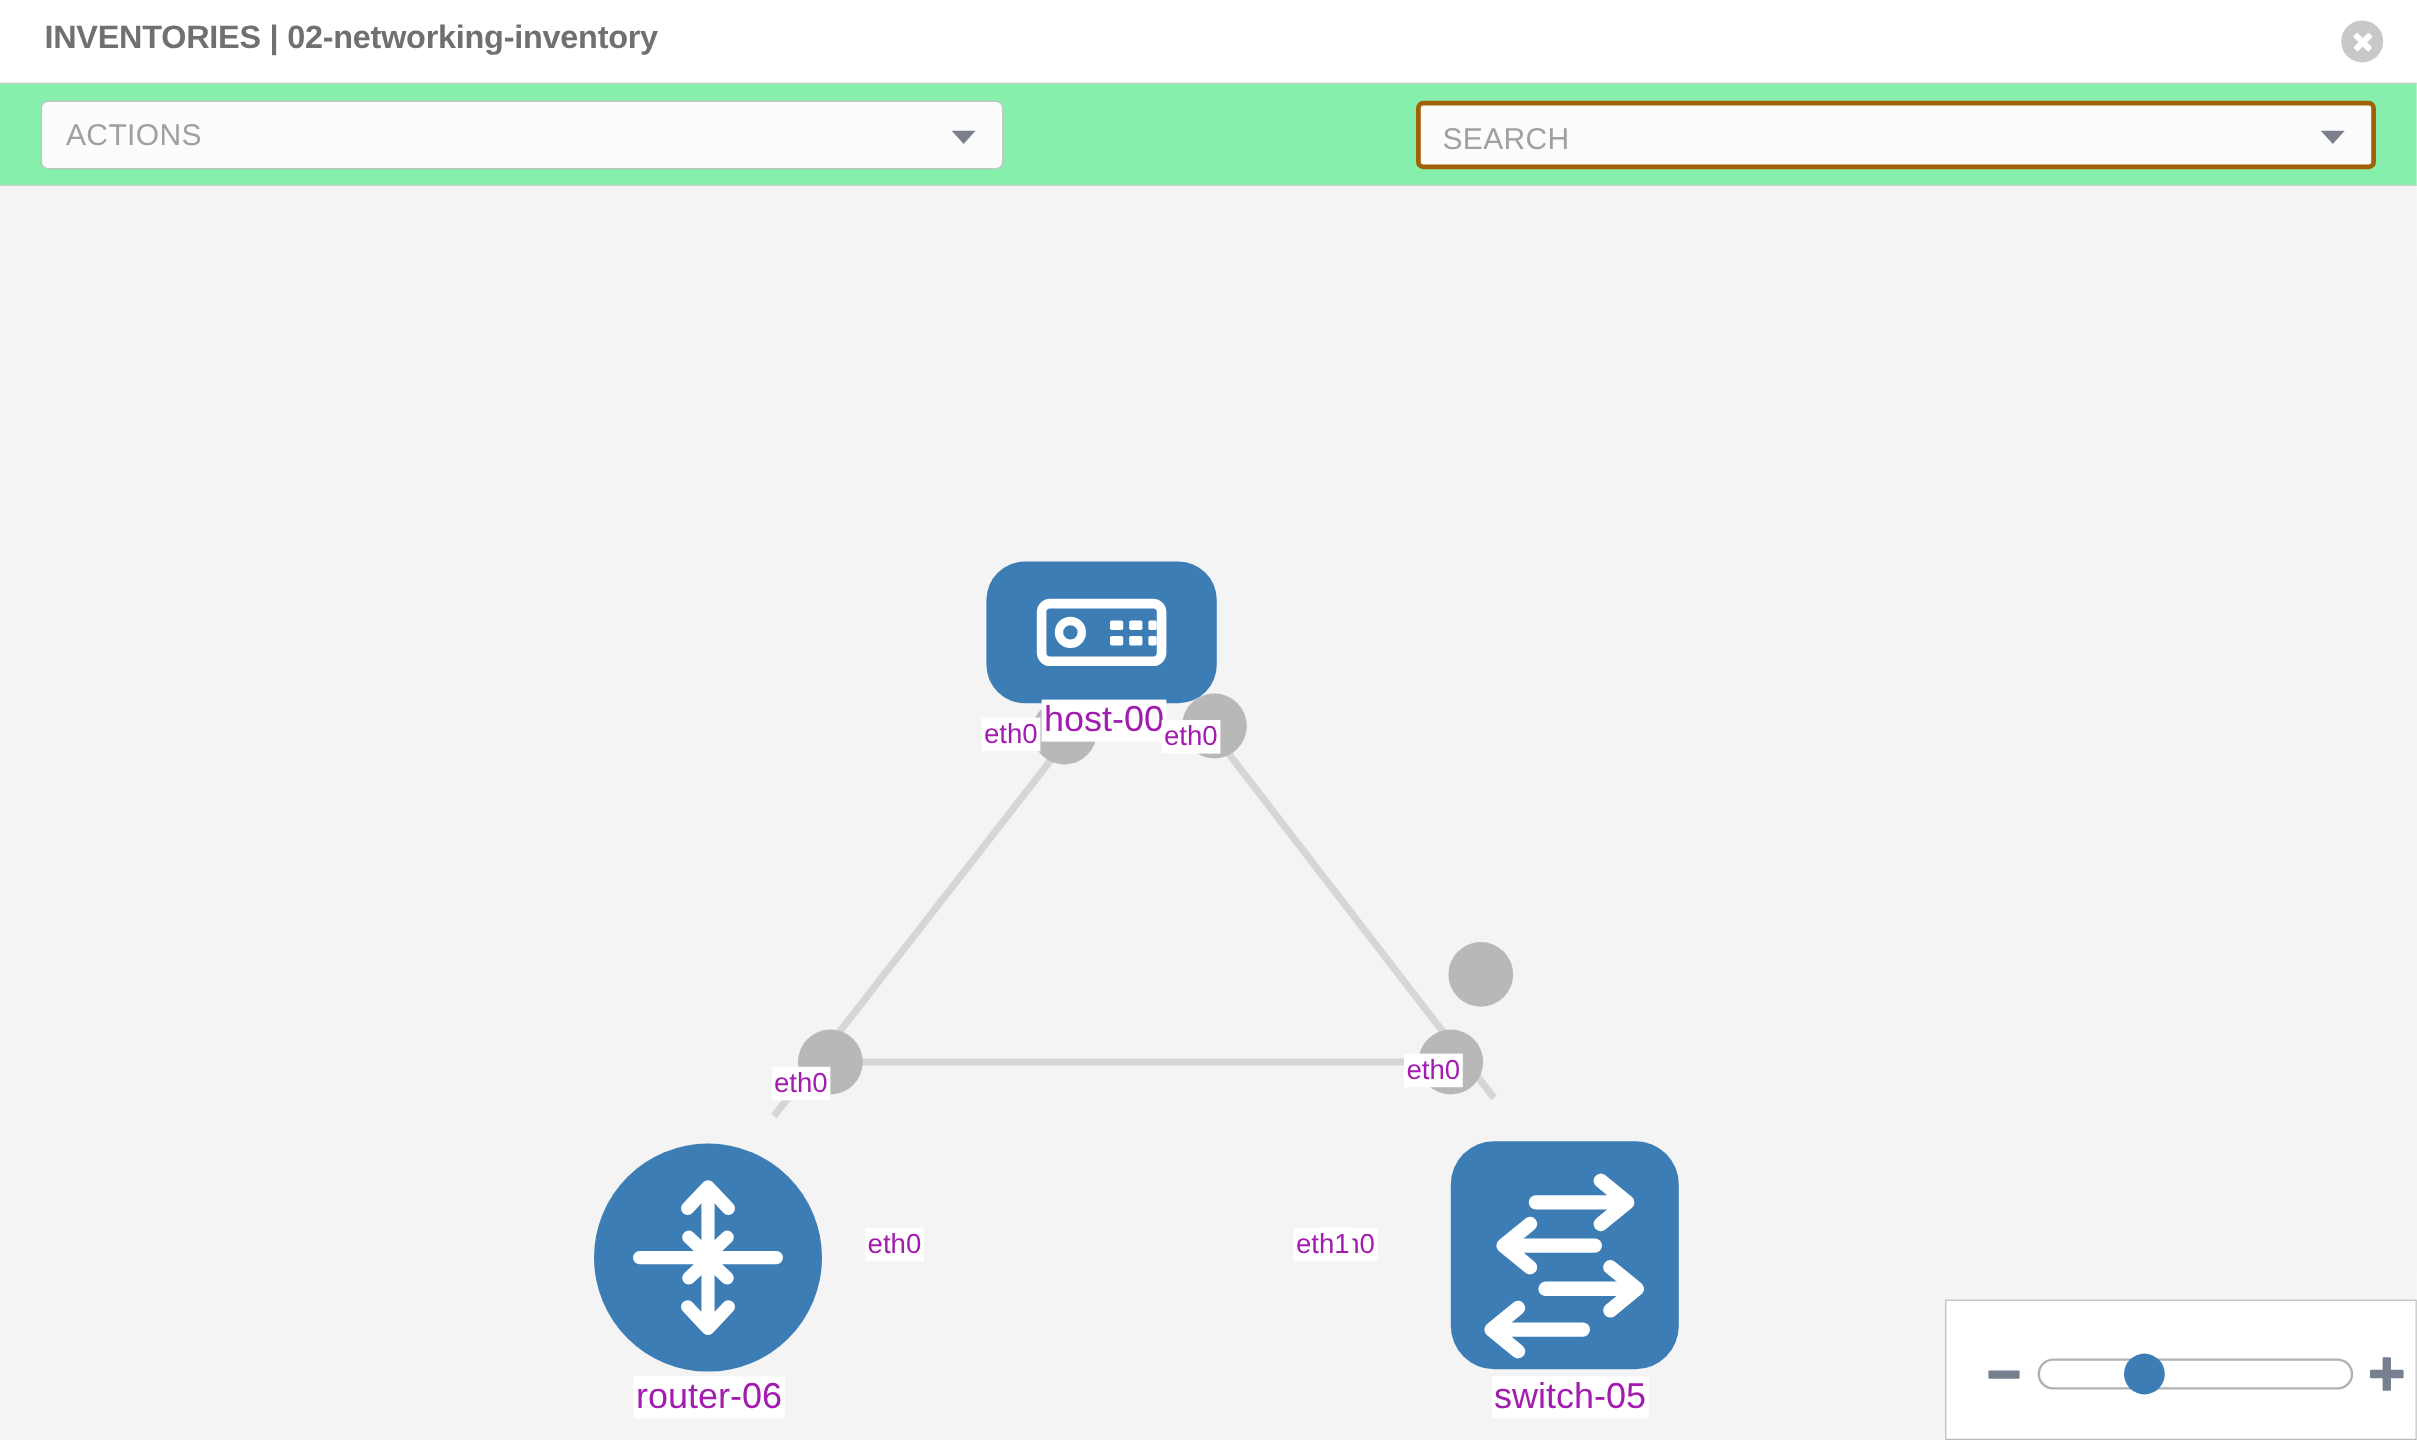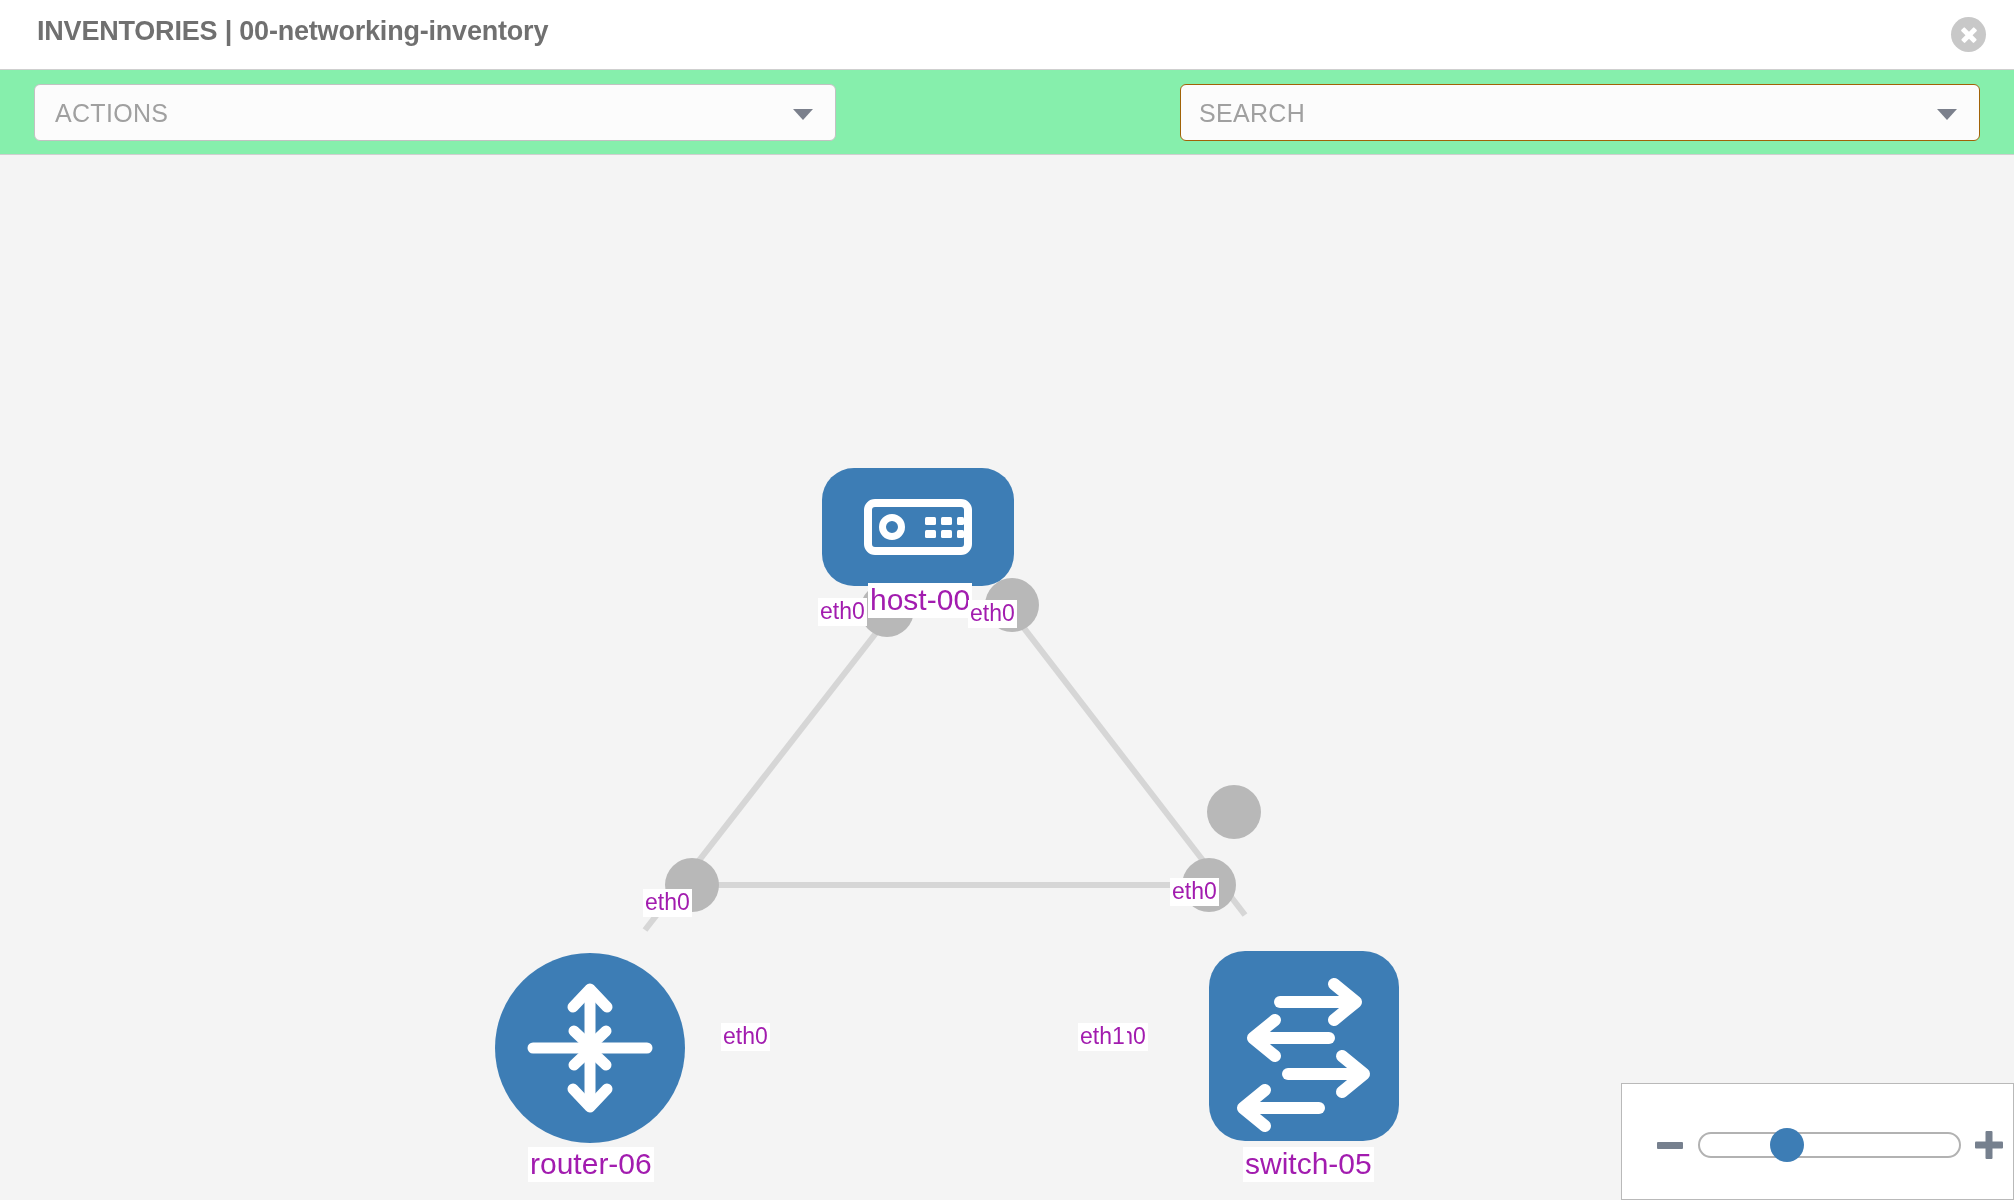--- a/index.html
+++ b/index.html
@@ -64,21 +64,21 @@
     position: absolute; top: 88px; cursor: pointer;
     color: #7b8290;
   }
   .wrench-icon { left: 1044px; }
   .key-icon    { left: 1112px; }
 
   .search-box {
     position: absolute; left: 1180px; top: 14px;
     width: 800px; height: 57px;
     background: #fcfcfc;
-    border: 1px solid #a16207; border-radius: 6px;
+    border: 4px solid #a16207; border-radius: 6px;
     cursor: text;
     text-align: right;
   }
   .search-label {
     position: absolute; left: 18px; top: 14px;
     font-size: 25px; color: #a0a0a0; letter-spacing: 0.3px;
   }
 
   
   .canvas {
@@ -138,21 +138,21 @@
   }
   .zoom-plus::before { width: 28px; height: 7px; transform: translate(-50%,-50%); }
   .zoom-plus::after  { width: 7px; height: 28px; transform: translate(-50%,-50%); }
 </style>
 </head>
 <body>
 
 <div id="app">
 
   <div class="titlebar">
-    <div class="title-text">INVENTORIES | 00-networking-inventory</div>
+    <div class="title-text">INVENTORIES | 02-networking-inventory</div>
     <div class="close-btn"></div>
   </div>
 
   <div class="toolbar">
 
     <div class="actions-select">
       <span class="actions-label">ACTIONS</span>
       <span class="caret"></span>
     </div>
 

